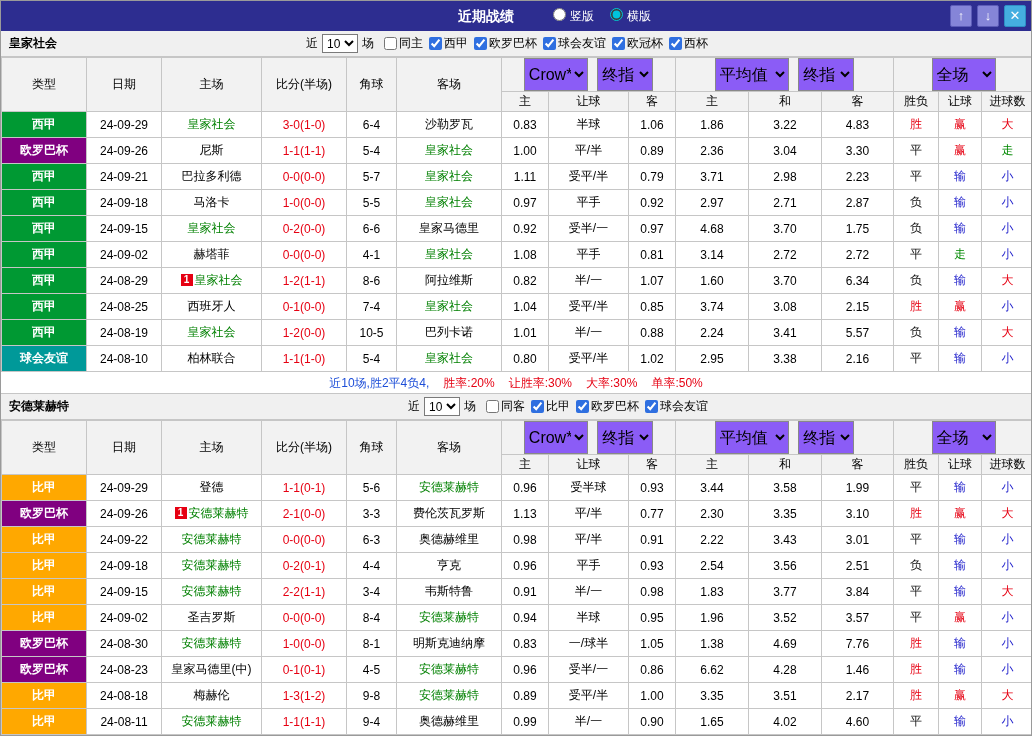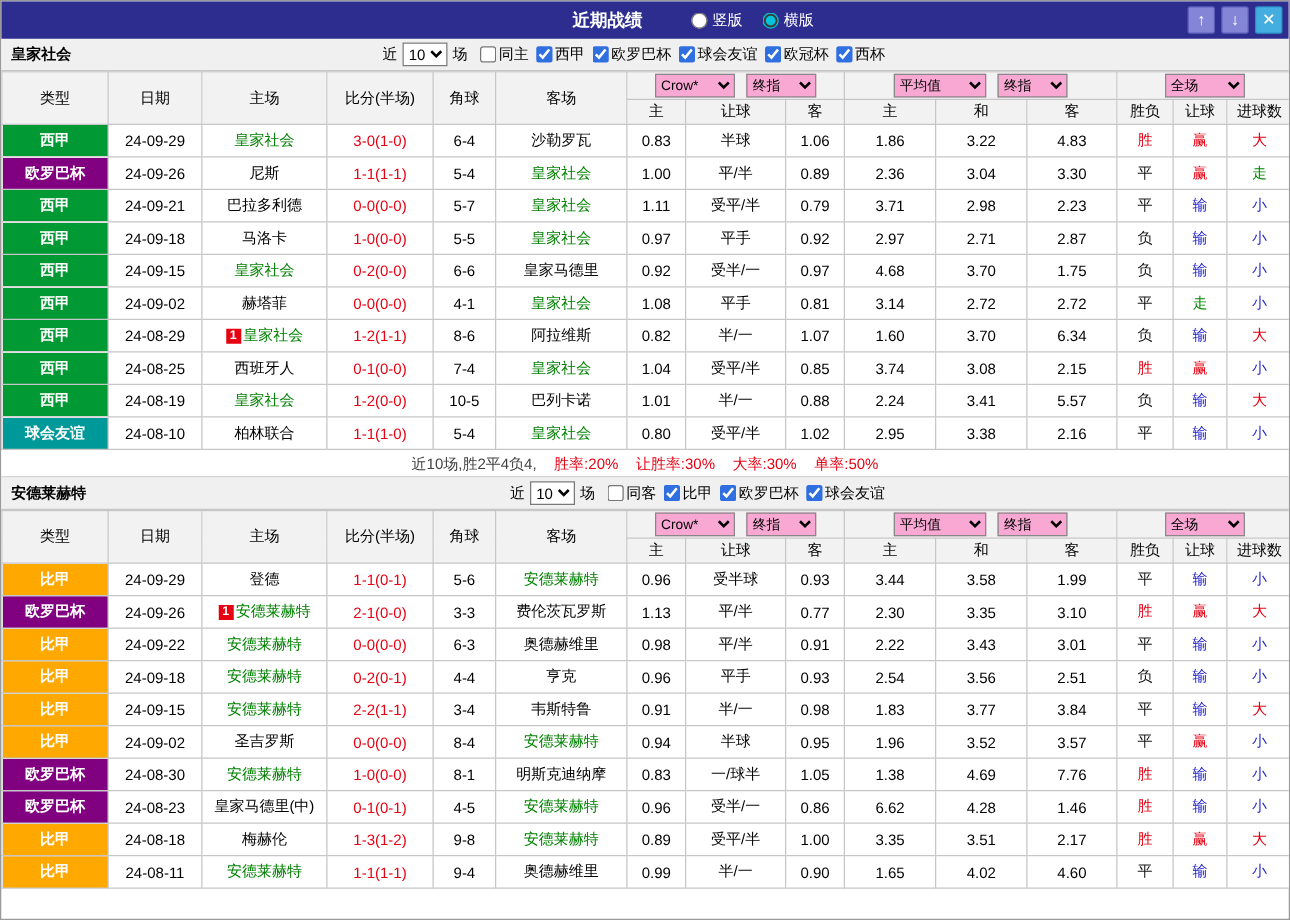--- a/index.html
+++ b/index.html
@@ -11,21 +11,21 @@
   }
   .app { width:1032px; height:736px; border:1px solid #9a9a9a; overflow:hidden; background:#fff; }
 
   
   .titlebar { height:30px; background:#2d2d90; position:relative; color:#fff; }
   .titlebar .title {
     position:absolute; left:0; right:60px; top:0; height:30px; line-height:30px;
     text-align:center; font-weight:bold; font-size:14px;
   }
   .radios { position:absolute; left:552px; top:0; height:30px; display:flex; align-items:center; gap:16px; }
-  .radios label { display:inline-flex; align-items:center; gap:4px; cursor:pointer; }
+  .radios label { display:inline-flex; align-items:flex-start; gap:4px; cursor:pointer; }
   .radios input[type=radio] { width:13px; height:13px; margin:0; accent-color:#00c4dc; }
   .winbtns { position:absolute; right:5px; top:4px; display:flex; gap:5px; }
   .winbtns button {
     width:22px; height:22px; padding:0; border-radius:2px; cursor:pointer;
     color:#fff; font-size:13px; line-height:20px; text-align:center;
     background:#8585d8; border:1px solid #5c5cb8;
   }
   .winbtns button.close { background:#45aee0; border-color:#2d8fc4; }
 
   
@@ -42,34 +42,34 @@
   
   table { width:100%; border-collapse:collapse; table-layout:fixed; }
   th, td {
     border:1px solid #c6c6c6; text-align:center; padding:0 2px;
     overflow:hidden; white-space:nowrap;
   }
   thead th { background:#f2f2f2; font-weight:normal; color:#000; }
   thead tr.ddrow { height:22px; }
   thead tr.subrow { height:20px; }
   tbody tr { height:26px; background:#fff; }
-  .ddcell select { height:19px; font-size:11px; border:1px solid #888; background:#f9a8d4; margin:0 3px; }
+  .ddcell select { height:33px; font-size:16px; border:1px solid #888; background:#8b5cf6; margin:0 3px; }
   .dd-s { width:56px; } .dd-m { width:64px; } .dd-l { width:74px; }
   td.league { color:#fff; font-weight:bold; }
   td.score { color:#e60012; }
   span.self { color:#008000; }
   span.opp { color:#000; }
   .badge {
     display:inline-block; background:#e60012; color:#fff; font-size:10px; font-weight:bold;
     width:12px; height:12px; line-height:12px; text-align:center; margin-right:2px; vertical-align:1px;
   }
 
   
   .summary { height:22px; line-height:22px; text-align:center; border-bottom:1px solid #c6c6c6; background:#fff; }
-  .sum-prefix { color:#404040;text-align:right; }
+  .sum-prefix { color:#1d4ed8;text-align:right; }
   .stat { color:#e60012; margin-left:14px; }
 </style>
 </head>
 <body>
 
 <div class="app">
 
   <div class="titlebar">
     <div class="title">近期战绩</div>
     <div class="radios">

